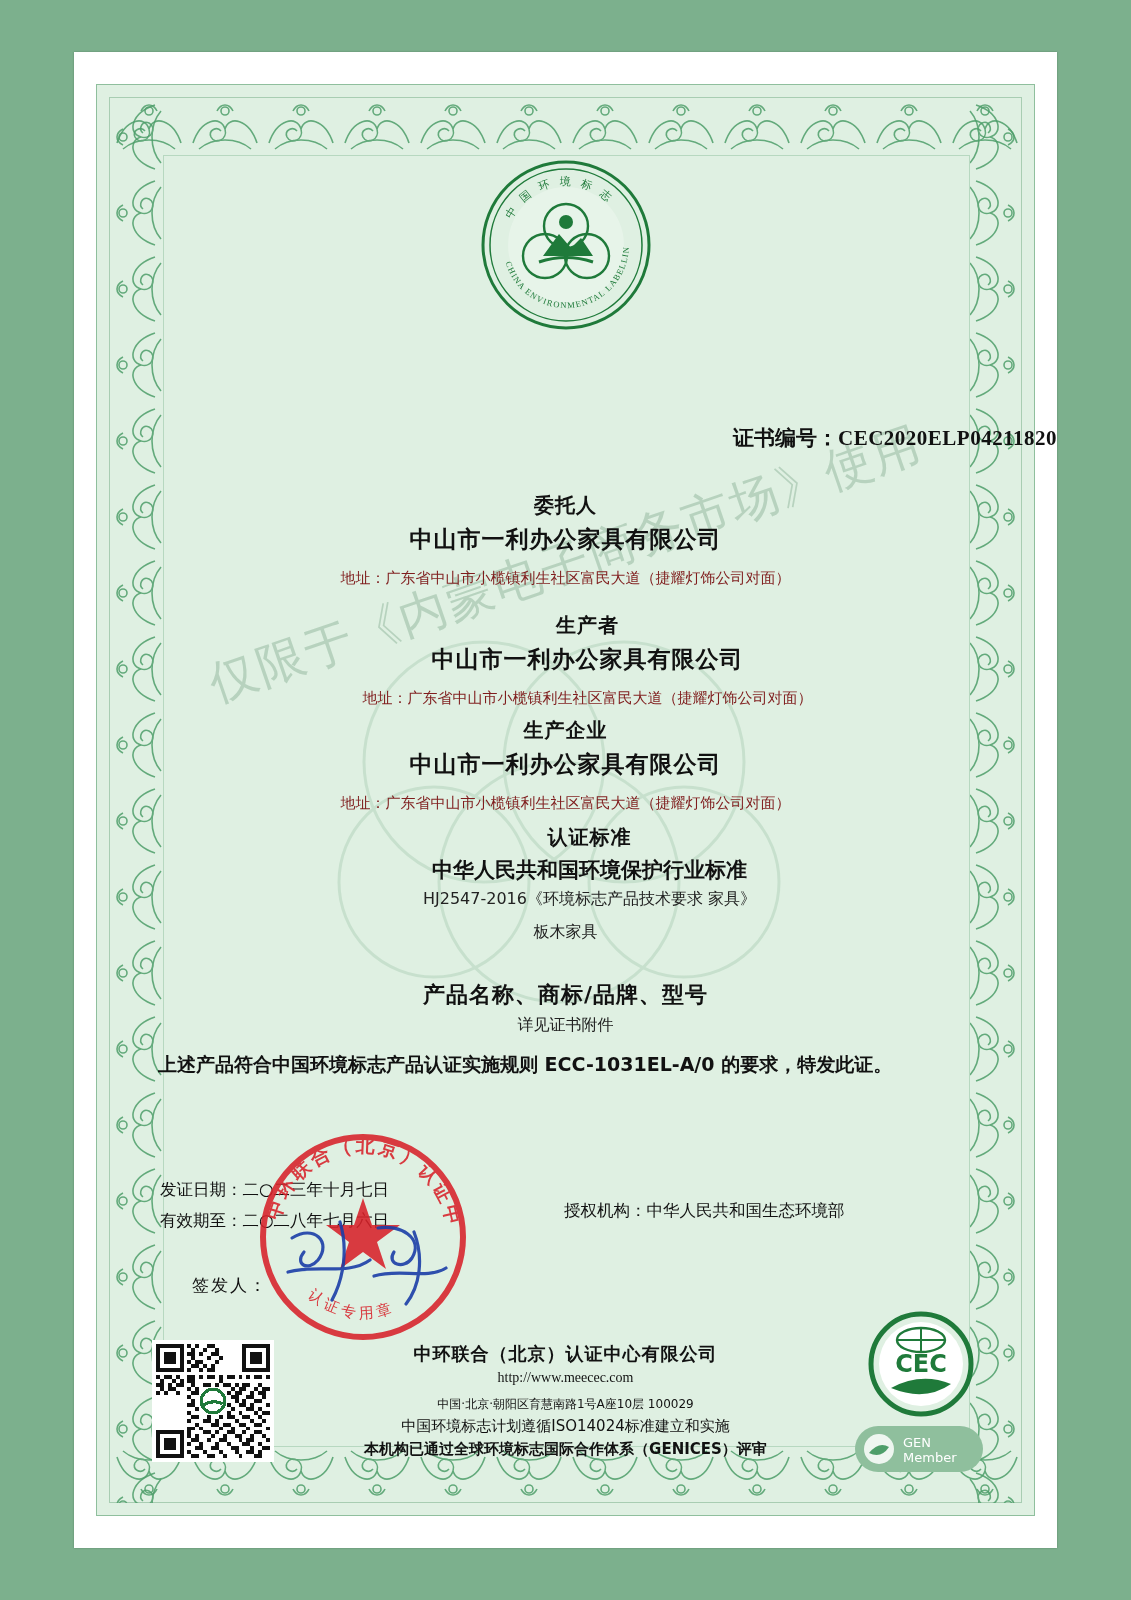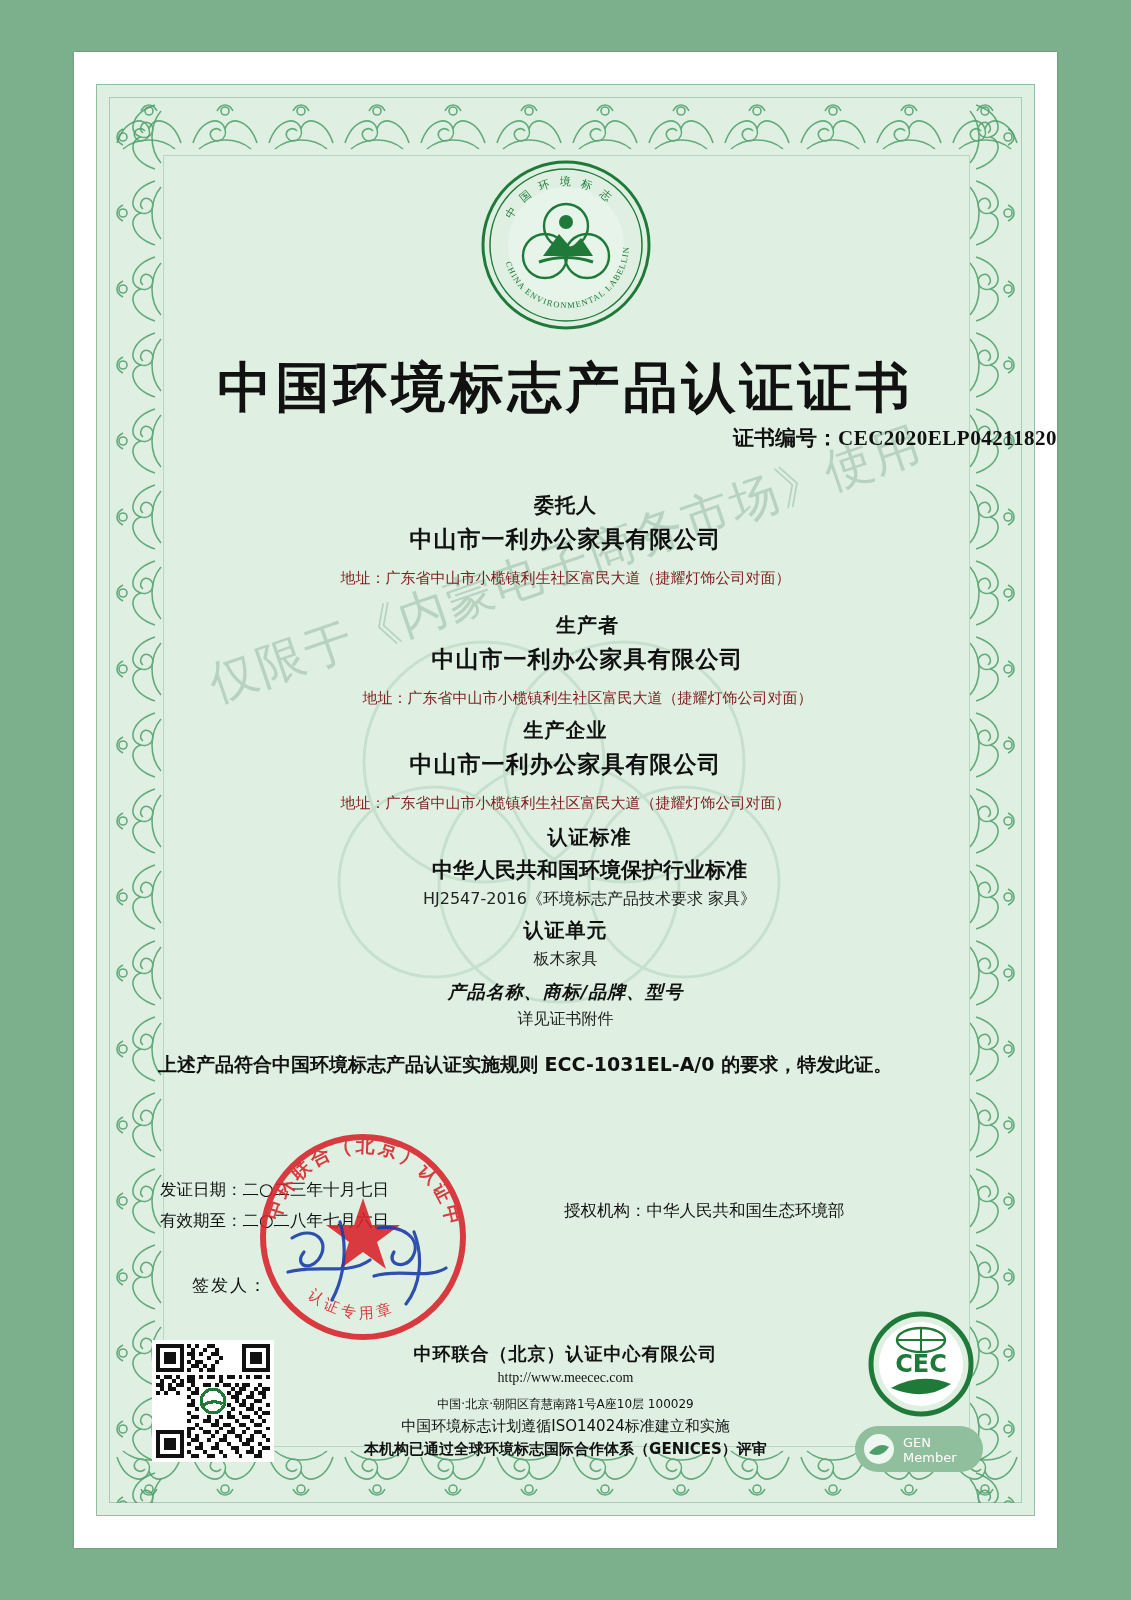--- a/index.html
+++ b/index.html
@@ -298,21 +298,20 @@
       <path id="arcBottom" d="M 22 85 A 63 63 0 0 0 148 85"></path>
     </defs>
     <text font-size="11" fill="#1f7a3a" font-family="'DejaVu Sans', sans-serif" letter-spacing="3">
       <textPath href="#arcTop" startOffset="14%">中 国 环 境 标 志</textPath>
     </text>
     <text font-size="8.5" fill="#1f7a3a" font-family="'Liberation Serif', serif" letter-spacing="1.2">
       <textPath href="#arcBottom" startOffset="9%">CHINA ENVIRONMENTAL LABELLING</textPath>
     </text>
   </svg>
 
-  <div id="title">中国环境标志产品认证证书</div>
   <div id="cert-no-row">
     <span>证书编号：</span><span class="num">CEC2020ELP04211820</span>
   </div>
 
   <div class="block" style="top:440px;">
     <div class="b-head">委托人</div>
     <div class="b-name">中山市一利办公家具有限公司</div>
     <div class="b-addr">地址：广东省中山市小榄镇利生社区富民大道（捷耀灯饰公司对面）</div>
   </div>
 
@@ -328,26 +327,25 @@
     <div class="b-addr">地址：广东省中山市小榄镇利生社区富民大道（捷耀灯饰公司对面）</div>
   </div>
 
   <div class="block" style="top:772px;padding-left:48px;">
     <div class="b-head">认证标准</div>
     <div class="b-std">中华人民共和国环境保护行业标准</div>
     <div class="b-sub">HJ2547-2016《环境标志产品技术要求 家具》</div>
   </div>
 
   <div class="block" style="top:865px;">
-    <div class="b-head">认证单元</div>
     <div class="b-sub">板木家具</div>
   </div>
 
   <div class="block" style="top:928px;">
-    <div class="b-head" style="font-size:18px;font-style:italic;">产品名称、商标/品牌、型号</div>
+    <div class="b-head" style="font-size:22px;">产品名称、商标/品牌、型号</div>
     <div class="b-sub">详见证书附件</div>
   </div>
 
   <div id="statement">上述产品符合中国环境标志产品认证实施规则 ECC-1031EL-A/0 的要求，特发此证。</div>
 
   <div id="dates">
     <div>
       <span>发证日期：</span><span>二○二三年十月七日</span>
     </div>
     <div>

